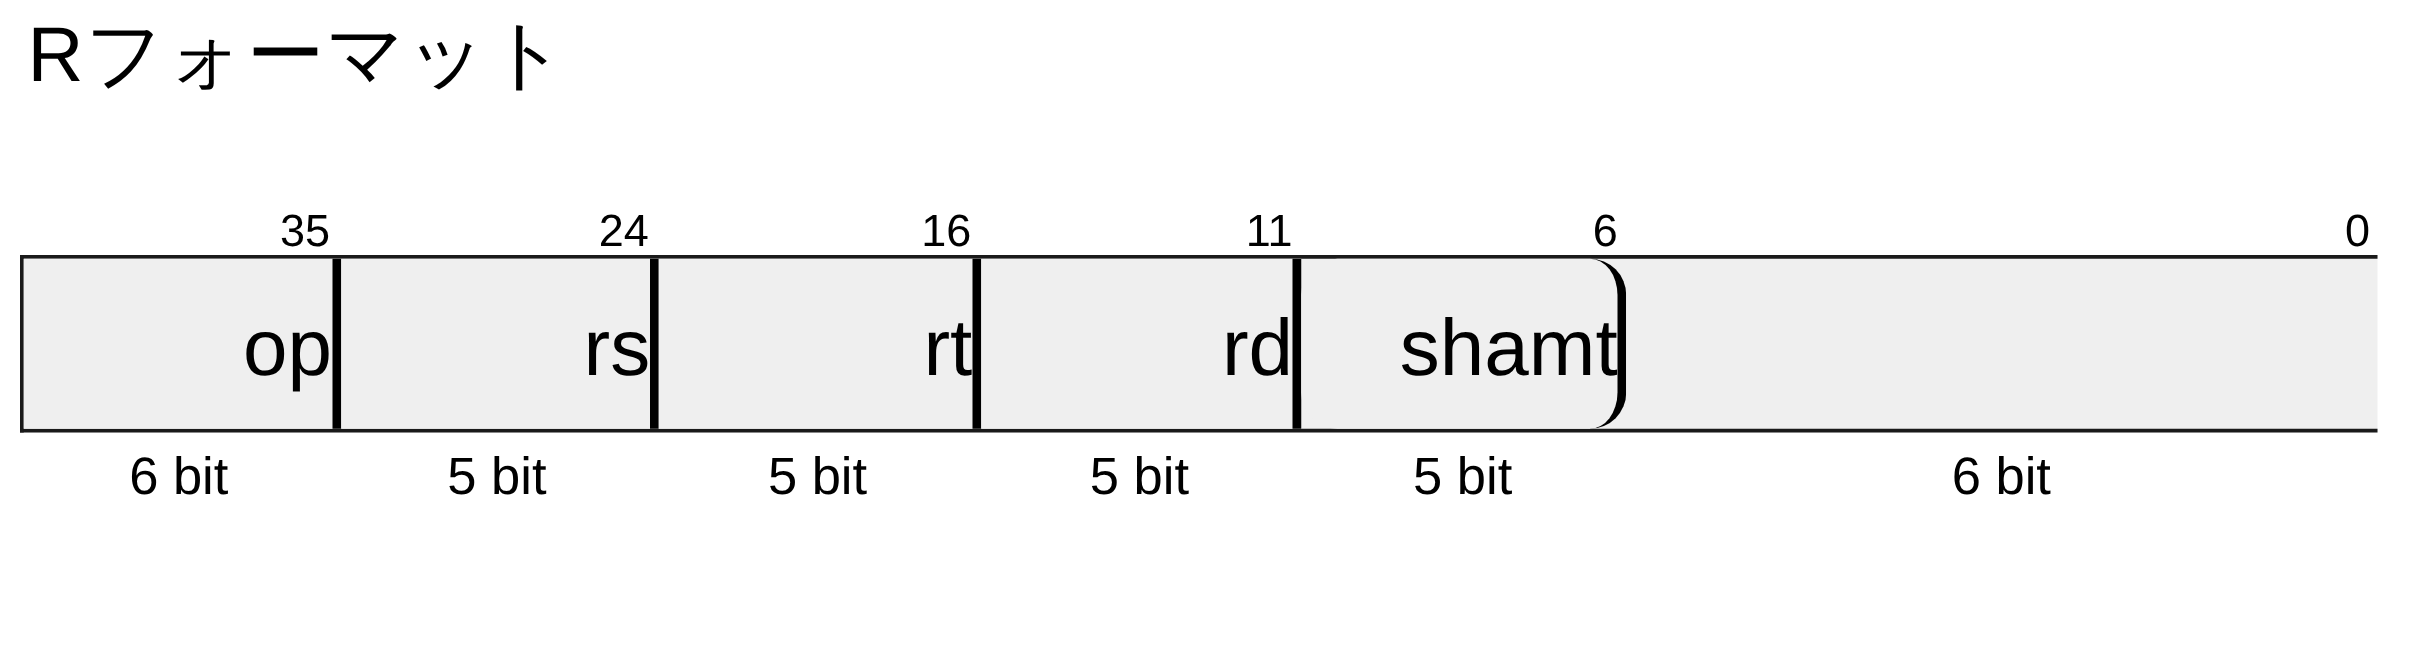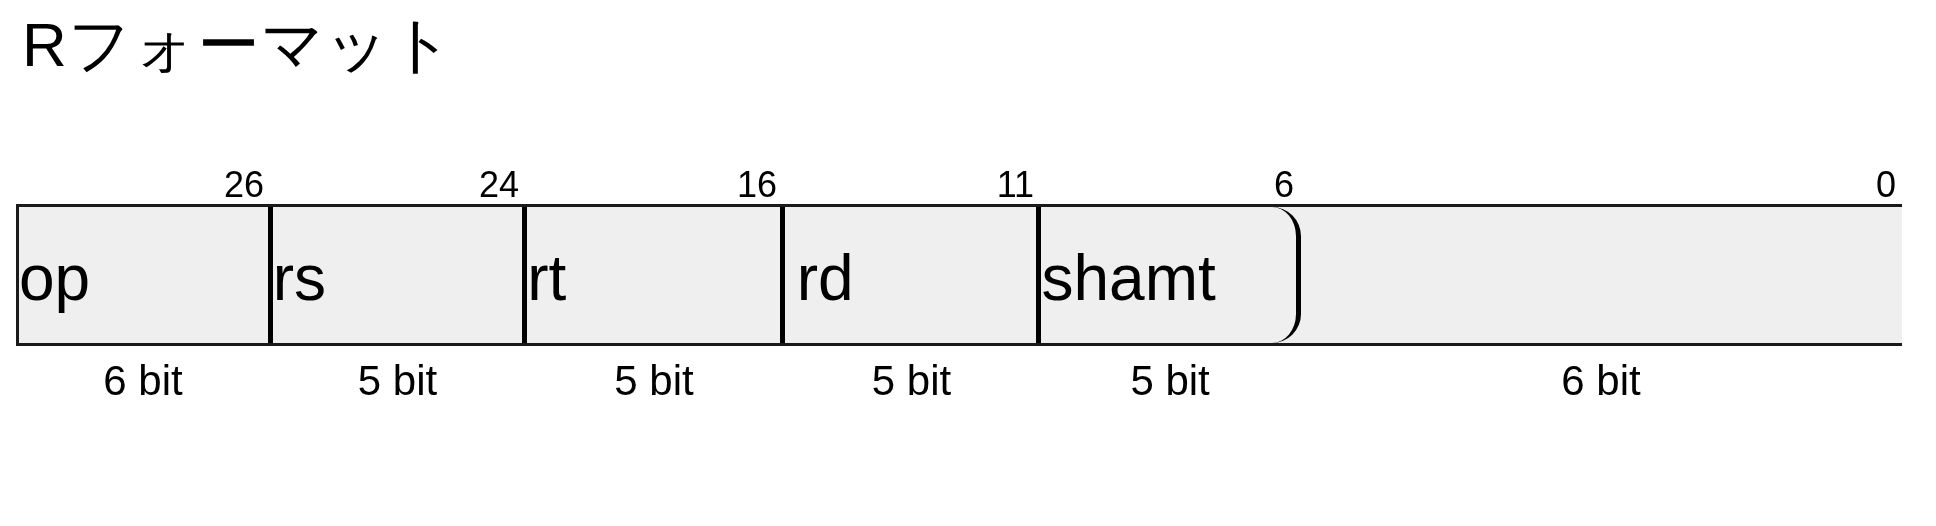--- a/index.html
+++ b/index.html
@@ -65,24 +65,24 @@
     height: 142px;
     box-sizing: border-box;
     border-top: 3px solid #1a1a1a;
     border-bottom: 3px solid #1a1a1a;
     border-left: 3px solid #1a1a1a;
     background: #efefef;
   }
   .field-cell {
     box-sizing: border-box;
     background: #efefef;
-    border-right: 5px solid #000000;
+    border-right: 7px solid #000000;
     display: flex;
     align-items: center;
-    justify-content: flex-start;
+    justify-content: flex-end;
     overflow: hidden;
   }
   .field-label {
     font-size: 64px;
     line-height: 1;
     font-weight: 400;
     white-space: nowrap;
     position: relative;
     top: 3px;
   }
@@ -105,21 +105,21 @@
 </head>
 <body>
 
 <div id="page">
 
   <div class="title">Rフォーマット</div>
 
   <div class="diagram">
 
     <div class="bitpos-row">
-      <div class="bitpos" style="width:13.47%;">26</div>
+      <div class="bitpos" style="width:13.47%;">35</div>
       <div class="bitpos" style="width:13.52%;">24</div>
       <div class="bitpos" style="width:13.68%;">16</div>
       <div class="bitpos" style="width:13.63%;">11</div>
       <div class="bitpos" style="width:13.79%;">6</div>
       <div class="bitpos" style="width:31.91%;">0</div>
     </div>
 
     <div class="fields-row">
       <div class="field-cell" style="width:13.47%;">
         <span class="field-label">op</span>

